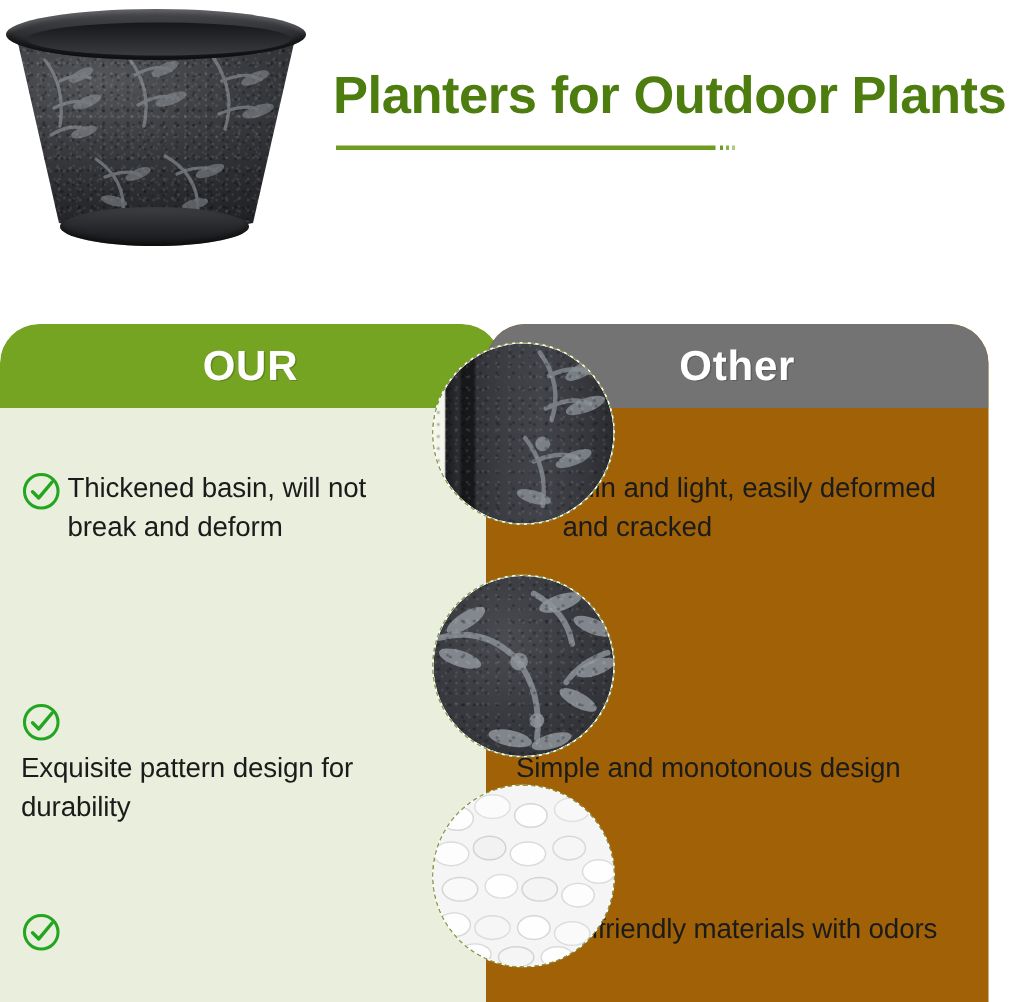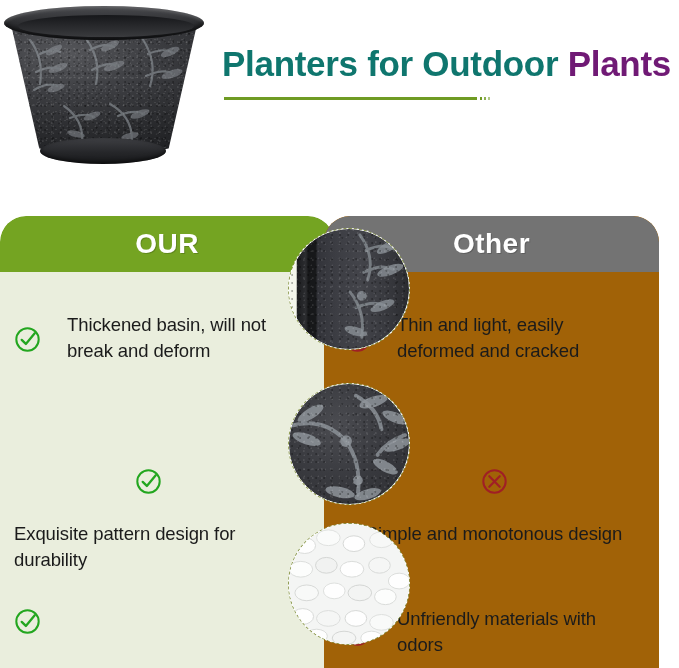--- a/index.html
+++ b/index.html
@@ -87,22 +87,22 @@
   
   .headline {
     position: absolute;
     left: 222px; top: 44px;
     width: 450px;
     font-size: 35px;
     font-weight: bold;
     letter-spacing: -0.3px;
     white-space: nowrap;
   }
-  .headline .hl-green { color: #0f766e; }
-  .headline .hl-dark  { color: #701a75; }
+  .headline .hl-green { color: #4d7c0f; }
+  .headline .hl-dark  { color: #4d7c0f; }
 
   .headline-rule {
     position: absolute;
     left: 224px; top: 97px;
     width: 253px; height: 3px;
     background: #6f9b23;
   }
   .headline-dots {
     position: absolute;
     left: 480px; top: 97px;
@@ -157,22 +157,22 @@
     font-size: 28px;
     font-weight: bold;
     letter-spacing: 0.5px;
     text-shadow: 1px 1px 0 rgba(0,0,0,.18);
   }
 
   
   .feature {
     position: absolute;
     display: flex;
-    align-items: center;
-    gap: 26px;
+    align-items: flex-start;
+    gap: 4px;
   }
   .panel-our .feature  { left: 14px; width: 268px; }
   .panel-other .feature { left: 20px; width: 300px; }
 
   .feature.r1 { top: 96px; }
   .feature.r2 { top: 250px; flex-direction: column; }
   .feature.r3 { top: 390px; }
 
   .feat-icon {
     flex: 0 0 auto;

